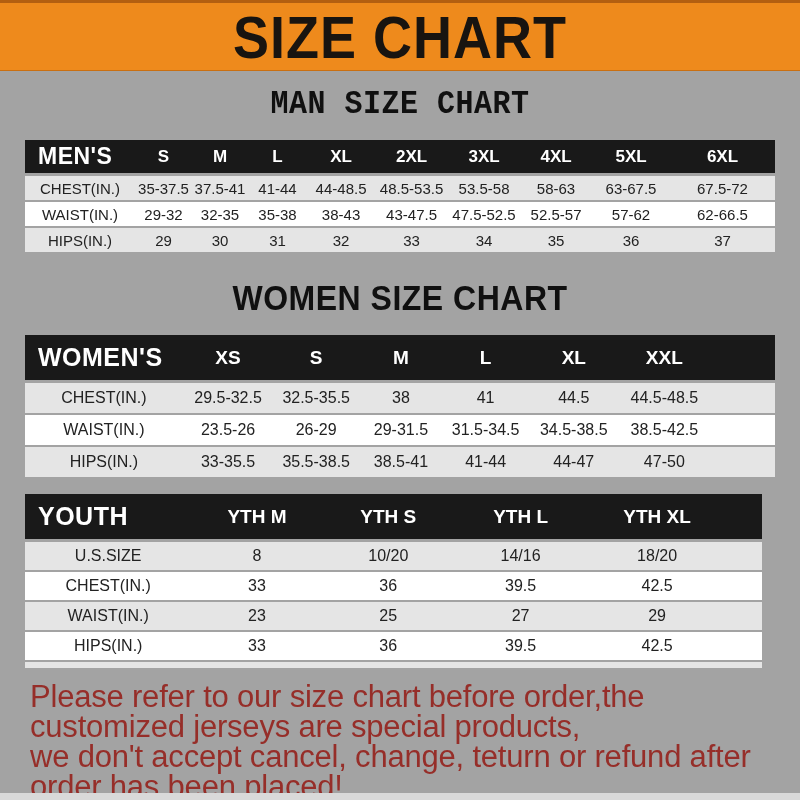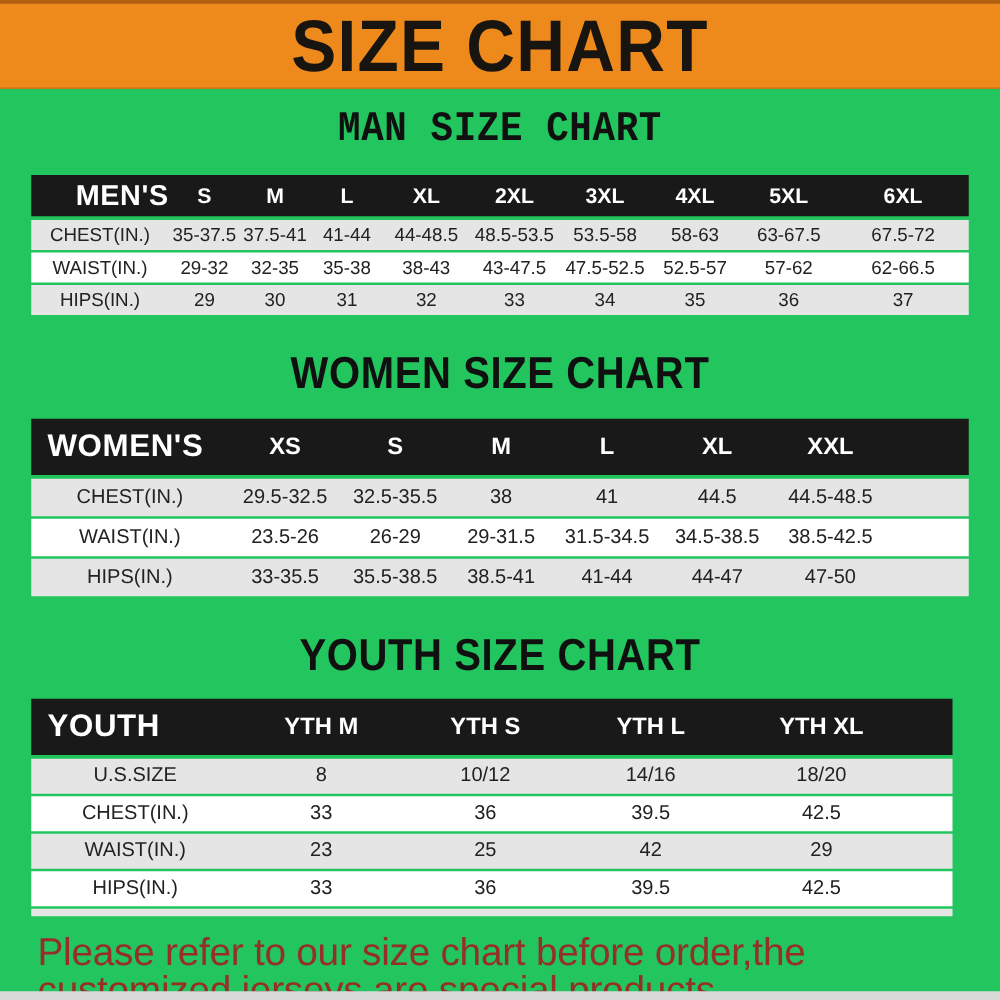--- a/index.html
+++ b/index.html
@@ -1,20 +1,20 @@
 <!DOCTYPE html>
 <html><head>
 <meta charset="utf-8">
 <style>
   html, body { margin: 0; padding: 0; background: #ffffff; }
   .page {
     position: relative;
     width: 800px;
     height: 800px;
-    background: #22c55e;
+    background: #a3a3a3;
     overflow: hidden;
     font-family: "Liberation Sans", sans-serif;
   }
 
   
   .banner {
     height: 71px;
     box-sizing: border-box;
     background: #EE8A1C;
     border-top: 3px solid #B35F10;
@@ -71,21 +71,21 @@
   .youth.size-table::after { content: ""; display: block; height: 6px; background: #E5E5E5; margin-top: 2px; }
 
   .cell { text-align: center; box-sizing: border-box; white-space: nowrap; }
   .t-row.hdr .cell { font-weight: 600; }
   .t-row.hdr .lbl {
     text-align: left;
     padding-left: 13px;
     font-weight: 700;
     letter-spacing: 0.5px;
   }
-  .men   .t-row.hdr .lbl { font-size: 23px; text-align: right; }
+  .men   .t-row.hdr .lbl { font-size: 23px; }
   .women .t-row.hdr .lbl, .youth .t-row.hdr .lbl { font-size: 25px; }
   .men   .t-row.hdr .cell:not(.lbl) { font-size: 17px; }
   .women .t-row.hdr .cell:not(.lbl), .youth .t-row.hdr .cell:not(.lbl) { font-size: 19px; }
   .t-row.data .cell { color: #222222; }
   .men   .t-row.data .cell { font-size: 15px; }
   .women .t-row.data .cell, .youth .t-row.data .cell { font-size: 16px; }
 
   
   .men .c0{width:14.67%} .men .c1{width:7.6%}  .men .c2{width:7.47%}
   .men .c3{width:7.87%}  .men .c4{width:9.07%} .men .c5{width:9.73%}
@@ -208,50 +208,47 @@
         <div class="cell c0 lbl">HIPS(IN.)</div>
         <div class="cell c1">33-35.5</div>
         <div class="cell c2">35.5-38.5</div>
         <div class="cell c3">38.5-41</div>
         <div class="cell c4">41-44</div>
         <div class="cell c5">44-47</div>
         <div class="cell c6">47-50</div>
       </div>
     </div>
 
-  <div class="section-title title-youth">
-    <span>YOUTH SIZE CHART</span>
-  </div>
   <div class="size-table youth">
       <div class="t-row hdr">
         <div class="cell c0 lbl">YOUTH</div>
         <div class="cell c2">YTH M</div>
         <div class="cell c1">YTH S</div>
         <div class="cell c3">YTH L</div>
         <div class="cell c4">YTH XL</div>
       </div>
       <div class="t-row data odd">
         <div class="cell c0 lbl">U.S.SIZE</div>
         <div class="cell c1">8</div>
-        <div class="cell c2">10/12</div>
+        <div class="cell c2">10/20</div>
         <div class="cell c3">14/16</div>
         <div class="cell c4">18/20</div>
       </div>
       <div class="t-row data even">
         <div class="cell c0 lbl">CHEST(IN.)</div>
         <div class="cell c1">33</div>
         <div class="cell c2">36</div>
         <div class="cell c3">39.5</div>
         <div class="cell c4">42.5</div>
       </div>
       <div class="t-row data odd">
         <div class="cell c0 lbl">WAIST(IN.)</div>
         <div class="cell c1">23</div>
         <div class="cell c2">25</div>
-        <div class="cell c3">42</div>
+        <div class="cell c3">27</div>
         <div class="cell c4">29</div>
       </div>
       <div class="t-row data even">
         <div class="cell c0 lbl">HIPS(IN.)</div>
         <div class="cell c1">33</div>
         <div class="cell c2">36</div>
         <div class="cell c3">39.5</div>
         <div class="cell c4">42.5</div>
       </div>
     </div>

